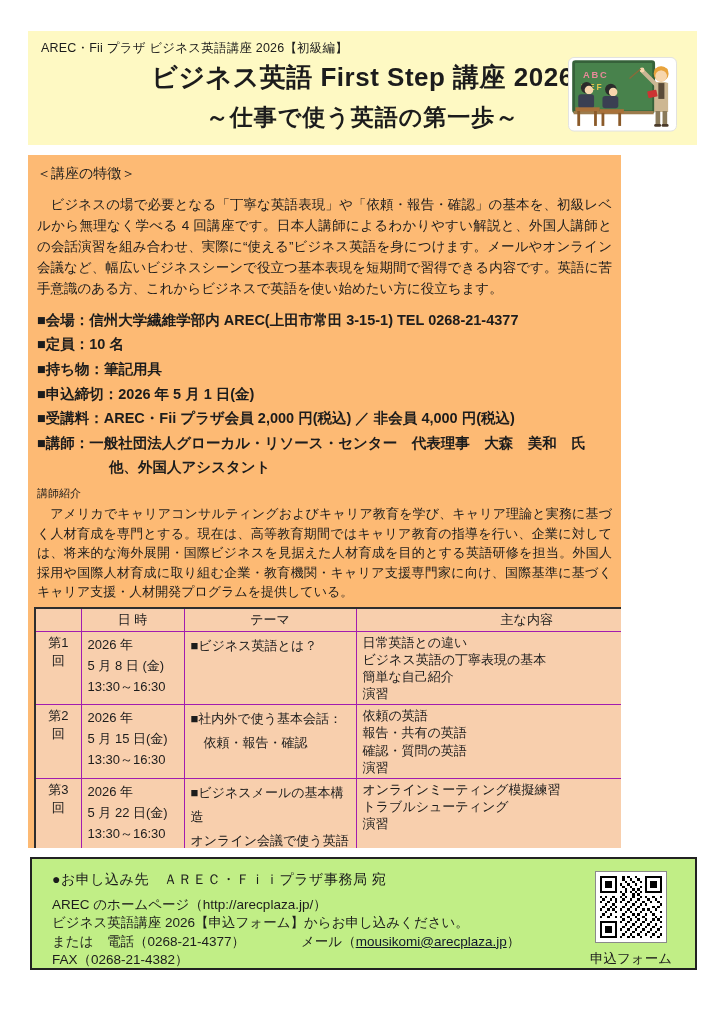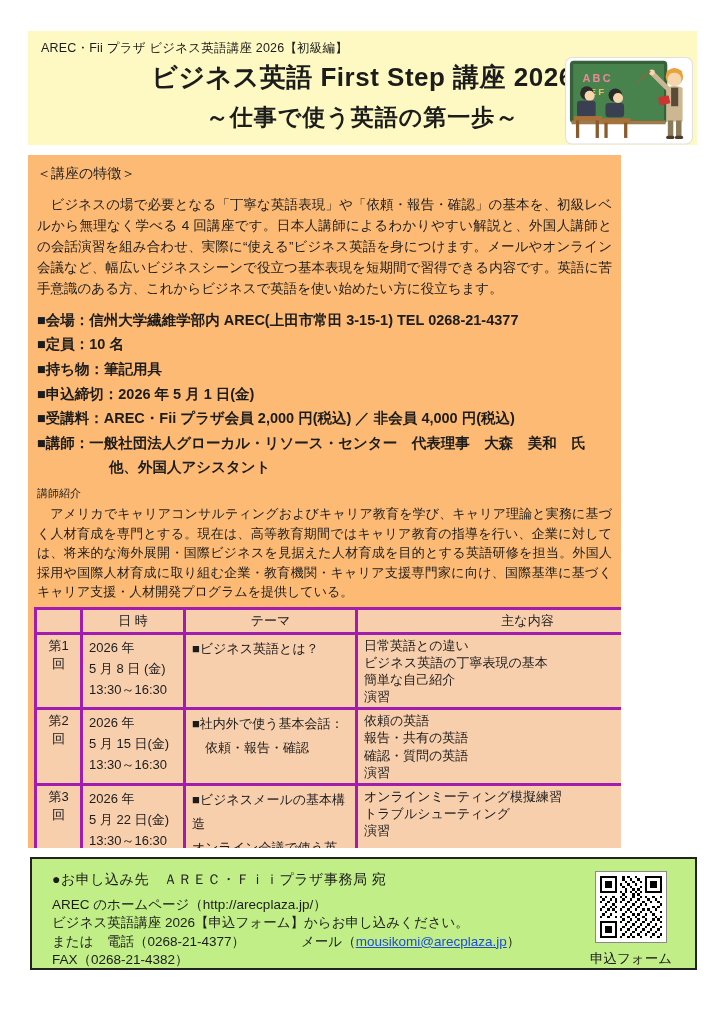--- a/index.html
+++ b/index.html
@@ -4,53 +4,53 @@
 <style>
   html,body{margin:0;padding:0;background:#ffffff;}
   body{font-family:"Liberation Sans","DejaVu Sans",sans-serif;color:#1c1c1c;}
   .page{position:relative;width:724px;height:1024px;background:#fff;overflow:hidden;}
 
   
   .header-block{position:absolute;left:28px;top:31px;width:669px;height:114px;background:#fef9c3;}
   .tagline{padding:9px 0 0 13px;font-size:12.5px;letter-spacing:.2px;}
   .title{margin:3px 0 0;text-align:center;font-size:26px;font-weight:bold;letter-spacing:.5px;}
   .subtitle{margin:7px 0 0;text-align:center;font-size:23px;font-weight:bold;letter-spacing:1px;}
-  .illustration{position:absolute;right:4px;top:26px;width:128px;height:80px;}
+  .illustration{position:absolute;right:20px;top:26px;width:109px;height:80px;}
 
   
   .content-block{position:absolute;left:28px;top:155px;width:593px;height:693px;background:#fdba74;
                  box-sizing:border-box;padding:8px 9px 0 9px;overflow:hidden;}
   .features-heading{font-size:14px;margin:2px 0 12px 0;}
   .features-body{font-size:13.5px;line-height:1.55;margin:0 0 8px 0;text-align:justify;}
   .details-list{list-style:none;margin:2px 0 6px 0;padding:0;font-weight:bold;font-size:14.5px;}
   .details-list li{line-height:1.7;}
   .details-list li.indent{padding-left:72px;}
   .instructor-heading{font-size:11px;margin:6px 0 3px 0;}
   .instructor-body{font-size:13px;line-height:1.5;margin:0 0 5px 0;text-align:justify;}
 
   
   table.schedule{border-collapse:collapse;table-layout:fixed;width:663px;margin-left:-3px;
                  background:#f8cfad;border:2px solid #2e2e2e;}
-  table.schedule th,table.schedule td{border:3px solid #a21caf;vertical-align:top;
+  table.schedule th,table.schedule td{border:1px solid #a21caf;vertical-align:top;
                  font-weight:normal;font-size:13px;padding:2px 6px;overflow:hidden;margin-left:39px;}
   col.c0{width:46px;}col.c1{width:103px;}col.c2{width:172px;}col.c3{width:342px;}
   thead th{text-align:center;font-size:13.5px;padding:4px 0;height:18px;}
   tr.r1{height:66px;}tr.r2{height:62px;}tr.r3{height:74px;}tr.r4{height:72px;}
   td.session{font-size:11.5px;text-align:center;padding-top:12px;}
   td.datetime{line-height:1.62;padding-top:6px;white-space:pre-line;}
   td.theme{line-height:1.85;padding-top:6px;white-space:pre-line;}
   td.content{font-size:13.5px;line-height:1.32;padding-top:3px;white-space:pre-line;}
 
   
   .contact-box{position:absolute;left:30px;top:857px;width:667px;height:113px;background:#c1ee86;
                border:2px solid #222;box-sizing:border-box;display:flex;padding:11px 16px 6px 20px;}
   .contact-text{flex:1;font-size:13.5px;line-height:1.36;}
   .contact-heading{font-weight:normal;font-size:14px;margin-bottom:7px;letter-spacing:.5px;}
   .mail-part{margin-left:56px;}
-  .mail-link{color:#1d4ed8;text-decoration:underline;cursor:pointer;}
+  .mail-link{color:#0f172a;text-decoration:underline;cursor:pointer;}
   .qr-wrap{width:96px;display:flex;flex-direction:column;align-items:center;padding-top:1px;}
   .qr-box{width:62px;height:62px;background:#fff;border:1px solid #8a8a8a;padding:4px;}
   .qr-box svg{display:block;width:100%;height:100%;}
   .qr-label{font-size:13.5px;margin-top:7px;}
 </style>
 </head>
 <body>
 
 <div class="page">
 

